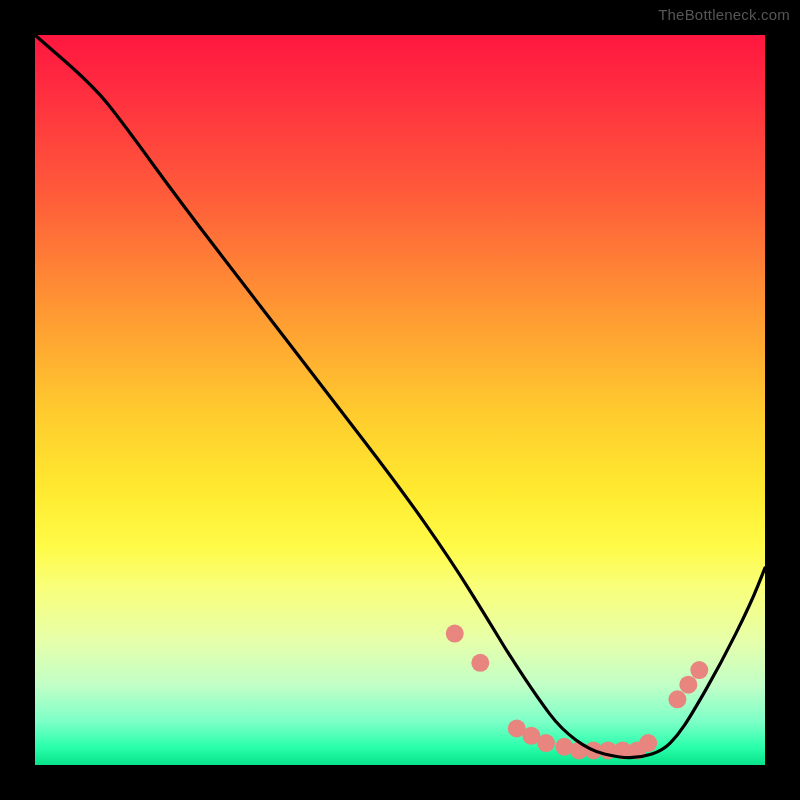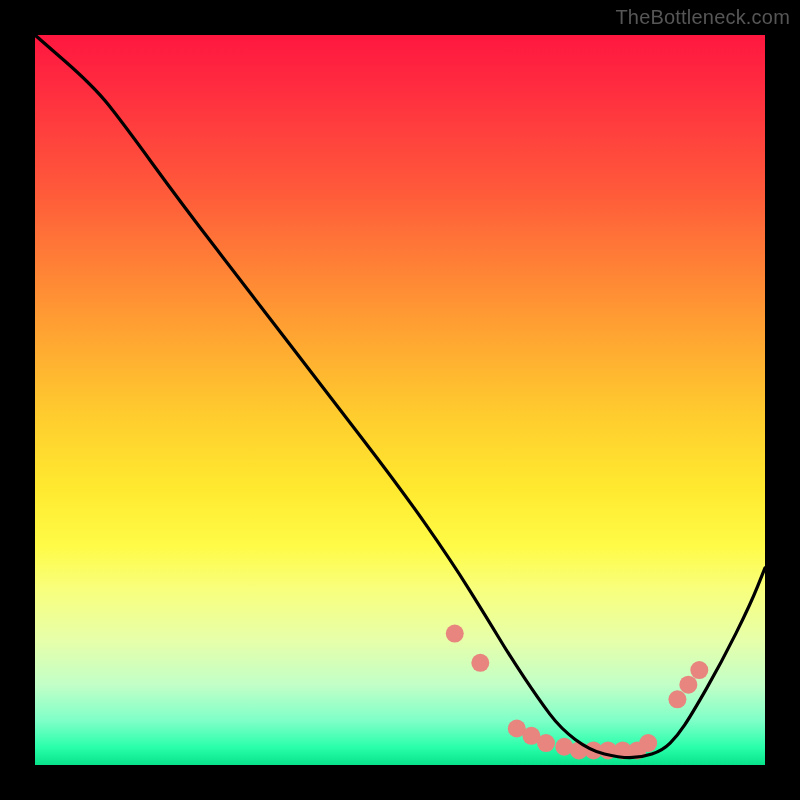--- a/index.html
+++ b/index.html
@@ -30,21 +30,21 @@
       #7effc8 94%,
       #2bffab 97.5%,
       #07e38a 100%
     );
   }
   .watermark {
     position: absolute;
     top: 6px;
     right: 10px;
     font-family: Arial, Helvetica, sans-serif;
-    font-size: 20px;
+    font-size: 15px;
     color: #565656;
     letter-spacing: 0.2px;
   }
   .curve {
     position: absolute;
     left: 0; top: 0;
     width: 730px; height: 730px;
     pointer-events: none;
   }
 </style>

